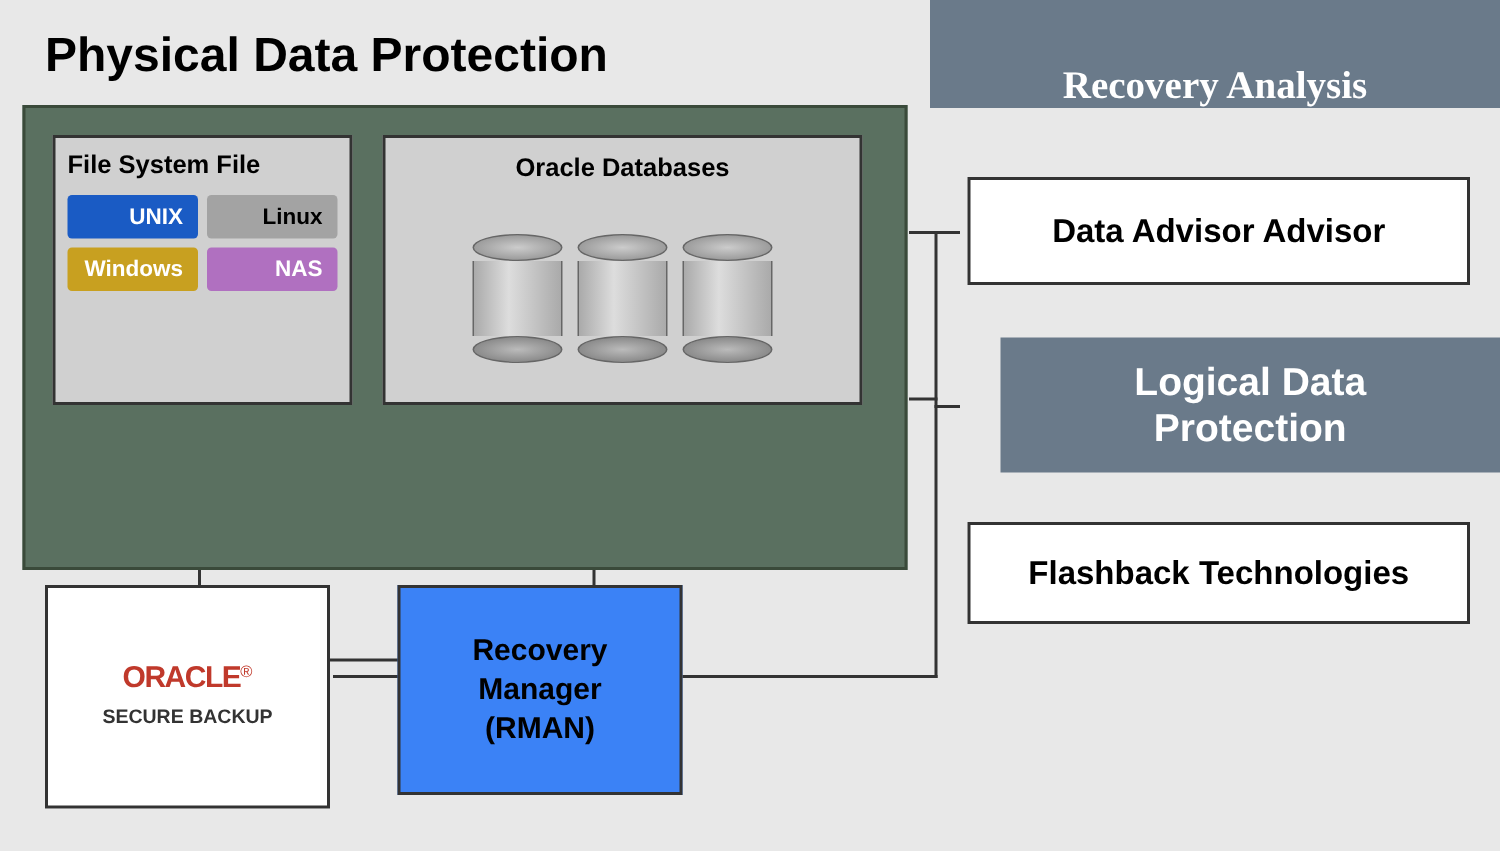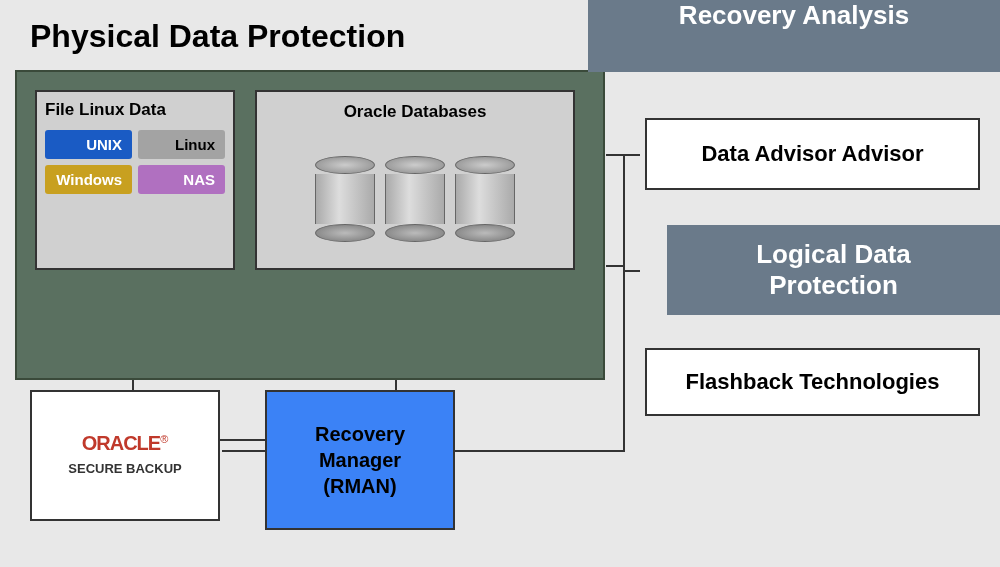--- a/index.html
+++ b/index.html
@@ -160,21 +160,21 @@
       height: 2px;
       background: #333;
     }
 
     
     .oracle-secure-box {
       position: absolute;
       top: 390px;
       left: 30px;
       width: 190px;
-      height: 131px;
+      height: 149px;
       background: #fff;
       border: 2px solid #333;
       display: flex;
       flex-direction: column;
       align-items: center;
       justify-content: center;
       padding: 8px;
     }
 
     .oracle-logo-text {
@@ -232,26 +232,27 @@
       width: 170px;
       height: 2px;
       background: #333;
     }
 
     
     .recovery-analysis-header {
       position: absolute;
       top: 0;
       right: 0;
-      width: 412px;
+      width: 380px;
       height: 72px;
       background: #6a7a8a;
       display: flex;
-      align-items: flex-start;
-      justify-content: center;
+      align-items: flex-end;
+      justify-content: center;
+      font-family: Liberation Serif, serif;
     }
 
     .recovery-analysis-title {
       font-size: 26px;
       font-weight: bold;
       color: #fff;
       text-align: center;
     }
 
     
@@ -317,21 +318,21 @@
   </style>
 </head>
 <body>
 
 <div class="main-title">Physical Data Protection</div>
 
 <div class="outer-box">
 </div>
 
 <div class="file-system-box">
-  <div class="file-system-title">File Linux Data</div>
+  <div class="file-system-title">File System File</div>
   <div class="fs-buttons">
     <div class="fs-btn btn-unix">UNIX</div>
     <div class="fs-btn btn-linux">Linux</div>
     <div class="fs-btn btn-windows">Windows</div>
     <div class="fs-btn btn-nas">NAS</div>
   </div>
 </div>
 
 <div class="oracle-db-box">
   <div class="oracle-db-title">Oracle Databases</div>

